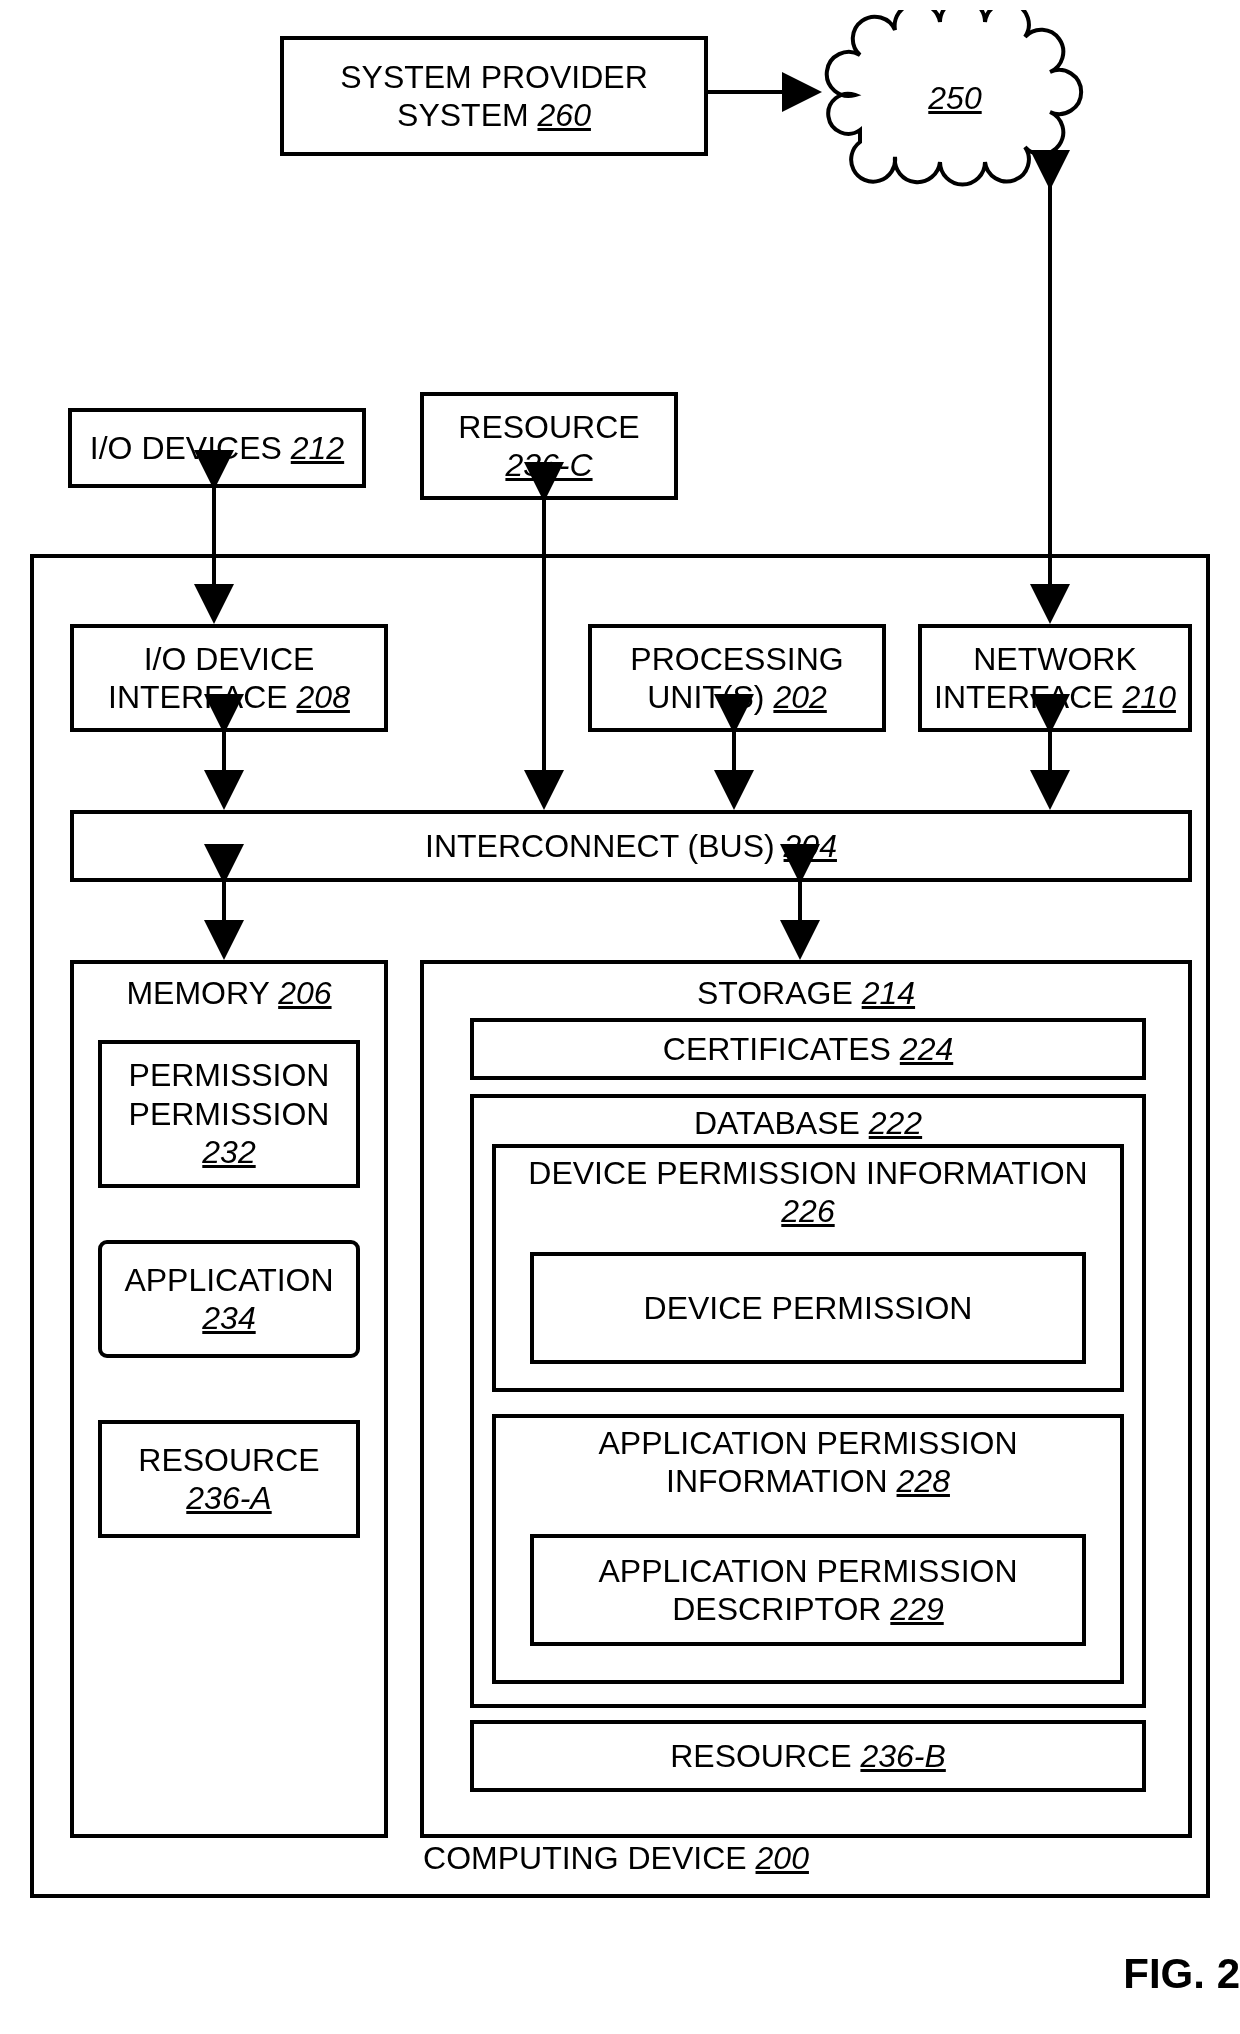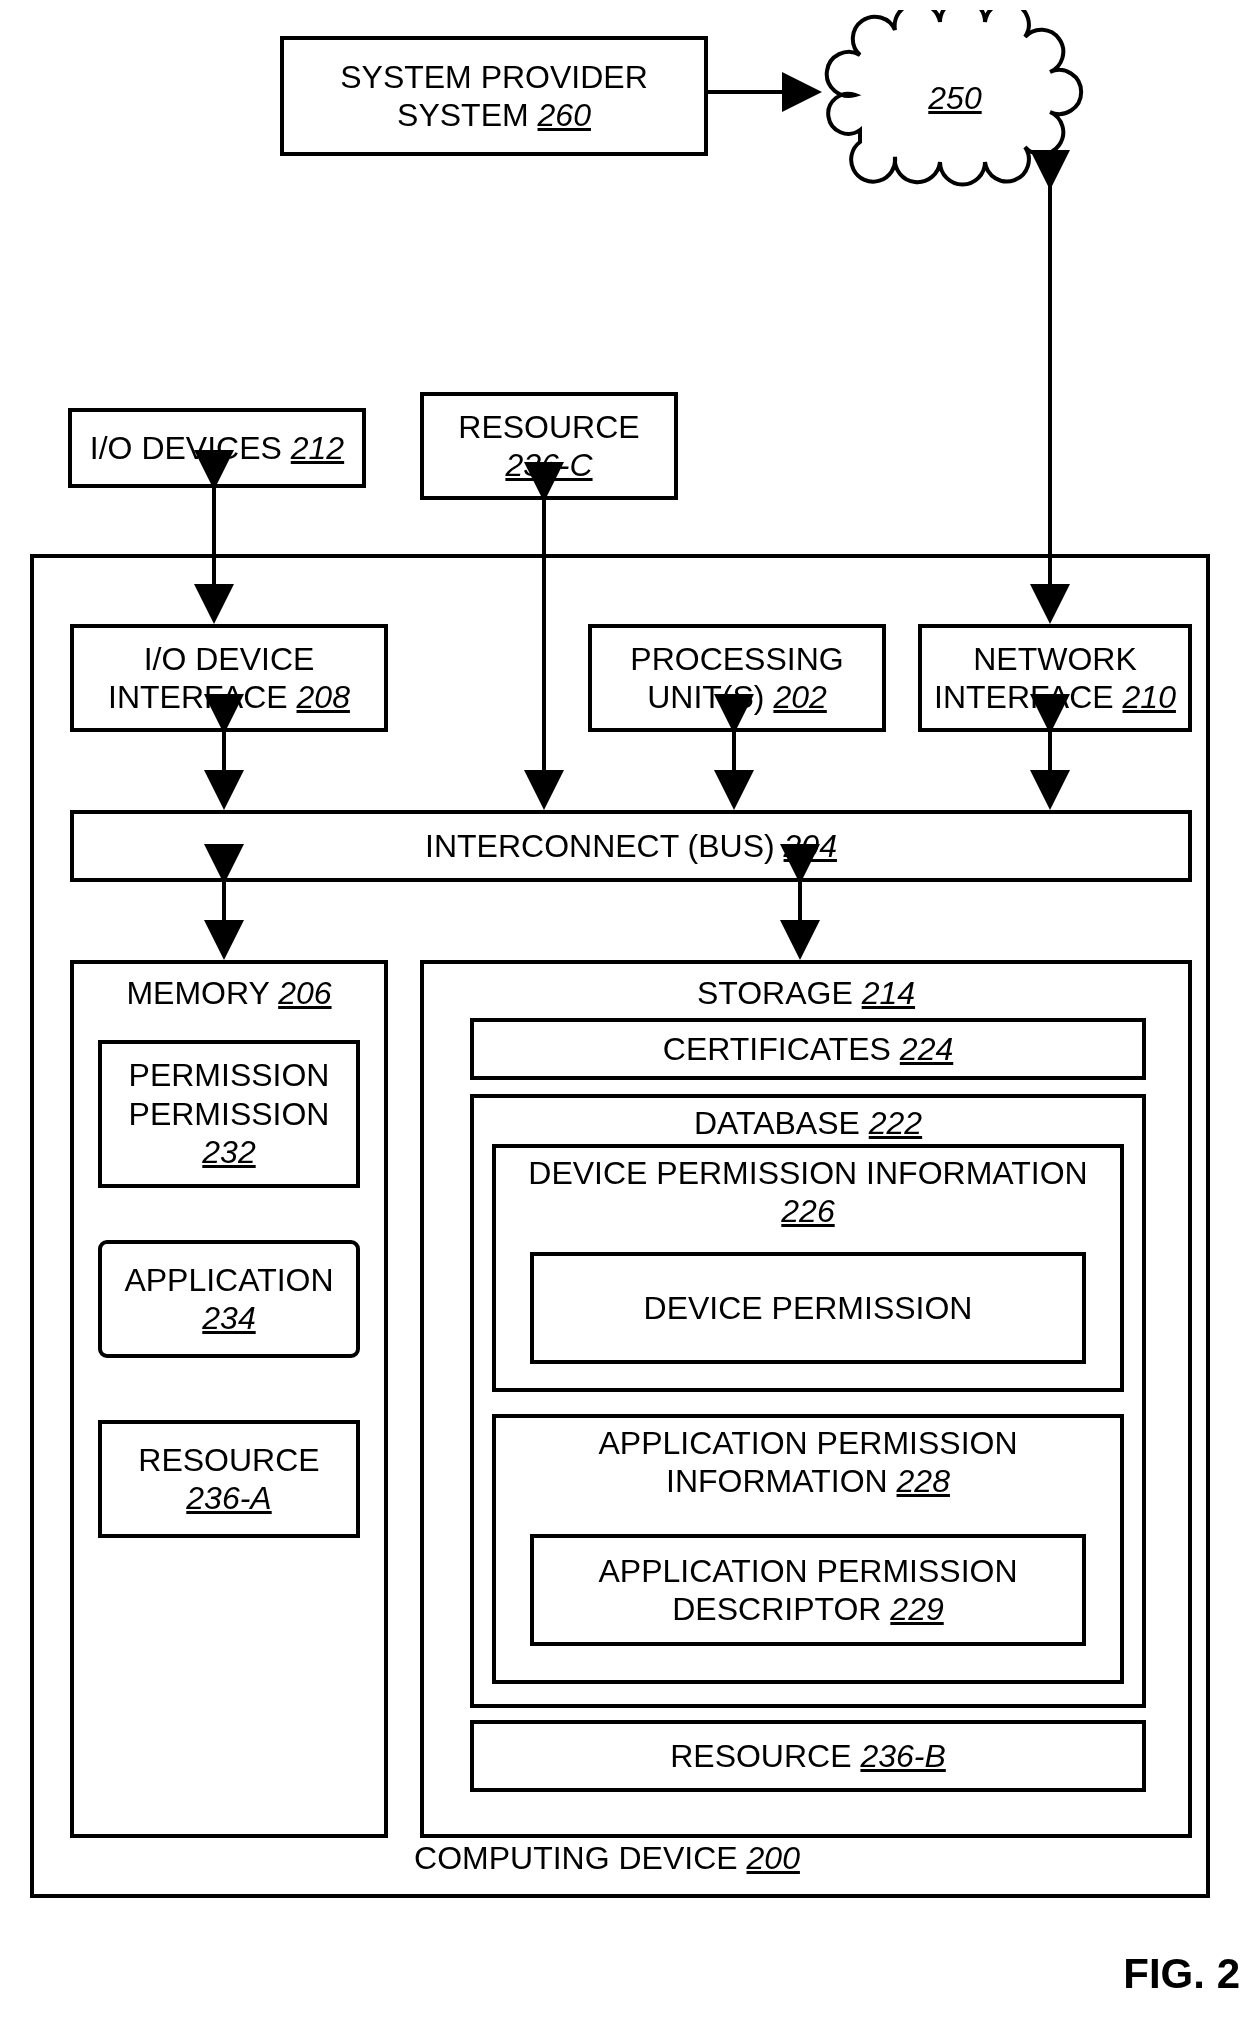--- a/index.html
+++ b/index.html
@@ -99,21 +99,21 @@
   </div>
 
   <div class="box" style="left:420px; top:392px; width:250px; height:100px;" data-name="resource-c-box">
     <div>
       <div data-name="resource-c-label">RESOURCE</div>
       <div class="ref" data-name="resource-c-ref">236-C</div>
     </div>
   </div>
 
   <div class="box" style="left:30px; top:554px; width:1172px; height:1336px; align-items:stretch; justify-content:flex-start;" data-name="computing-device-box"></div>
-  <div style="position:absolute; left:21px; top:1840px; width:1172px; text-align:center; font-size:32px;" data-name="computing-device-caption">
+  <div style="position:absolute; left:30px; top:1840px; width:1172px; text-align:center; font-size:32px;" data-name="computing-device-caption">
     <span data-name="computing-device-label">COMPUTING DEVICE</span> <span class="ref" data-name="computing-device-ref">200</span>
   </div>
 
   <div class="box" style="left:70px; top:624px; width:310px; height:100px;" data-name="io-dev-if-box">
     <div>
       <div data-name="io-dev-if-l1">I/O DEVICE</div>
       <div><span data-name="io-dev-if-l2">INTERFACE</span> <span class="ref" data-name="io-dev-if-ref">208</span></div>
     </div>
   </div>
 

